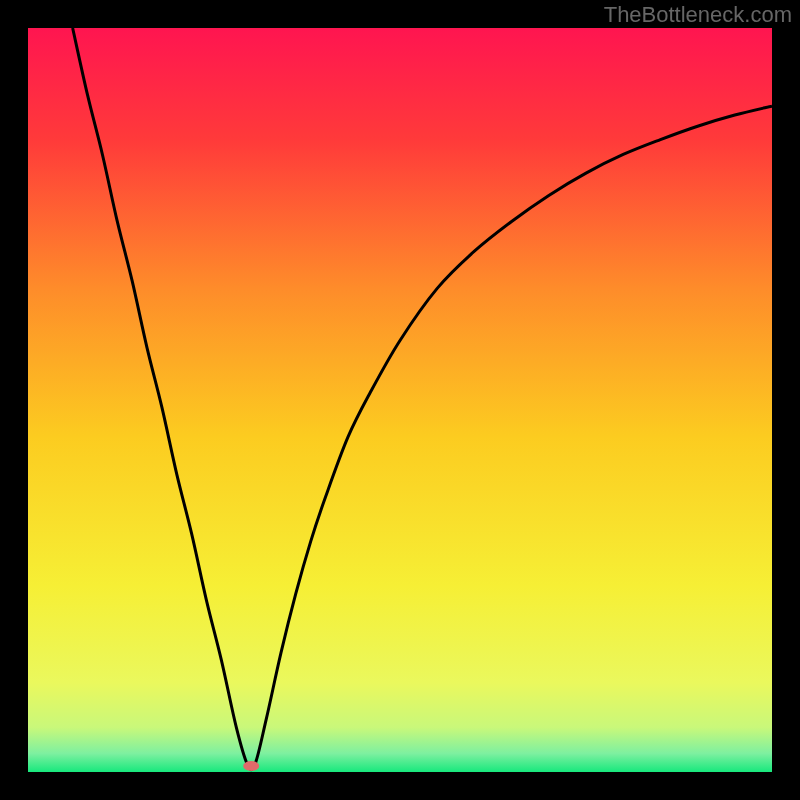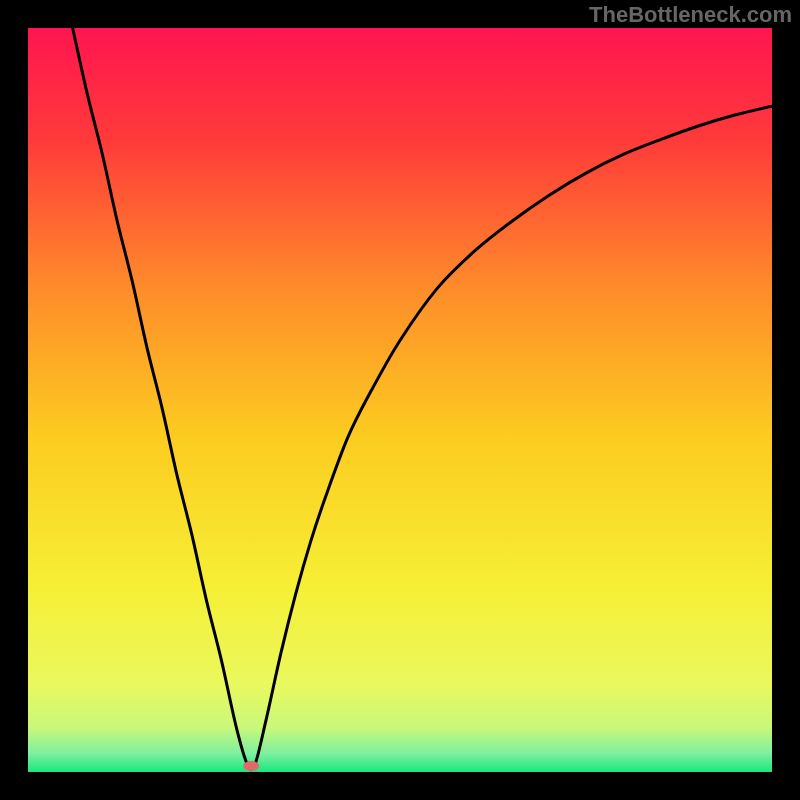--- a/index.html
+++ b/index.html
@@ -10,21 +10,21 @@
     position: relative;
     font-family: Arial, Helvetica, sans-serif;
     overflow: hidden;
   }
   .watermark {
     position: absolute;
     top: 2px;
     right: 8px;
     color: #666;
     font-size: 22px;
-    font-weight: bold;
+    font-weight: normal;
     z-index: 10;
   }
   .plot-frame {
     position: absolute;
     left: 28px;
     top: 28px;
     width: 744px;
     height: 744px;
     background: #000;
   }

